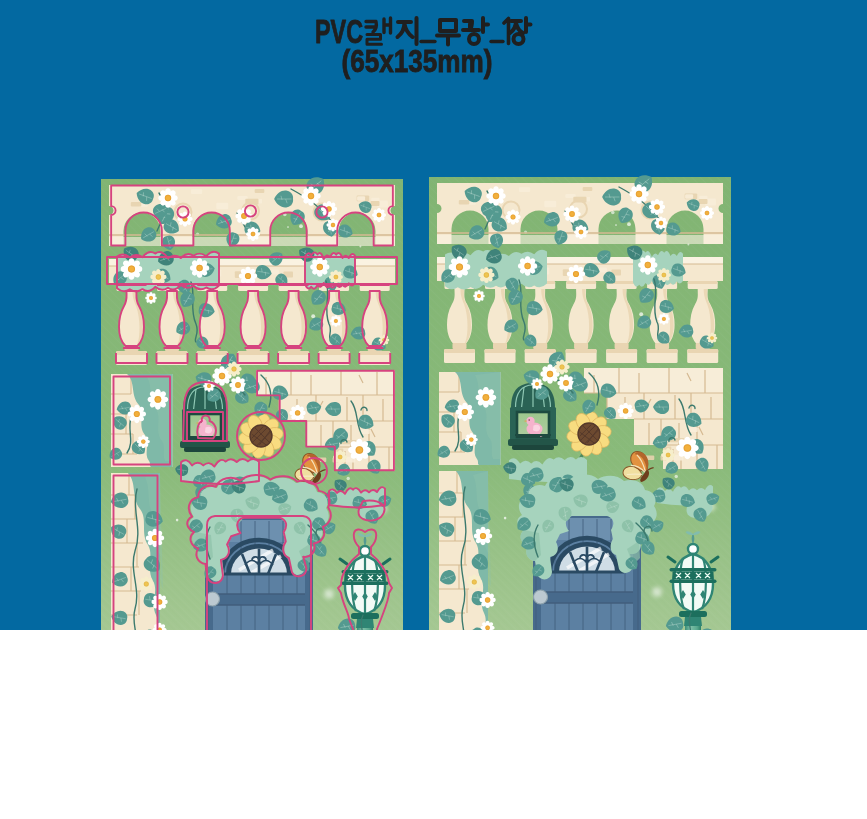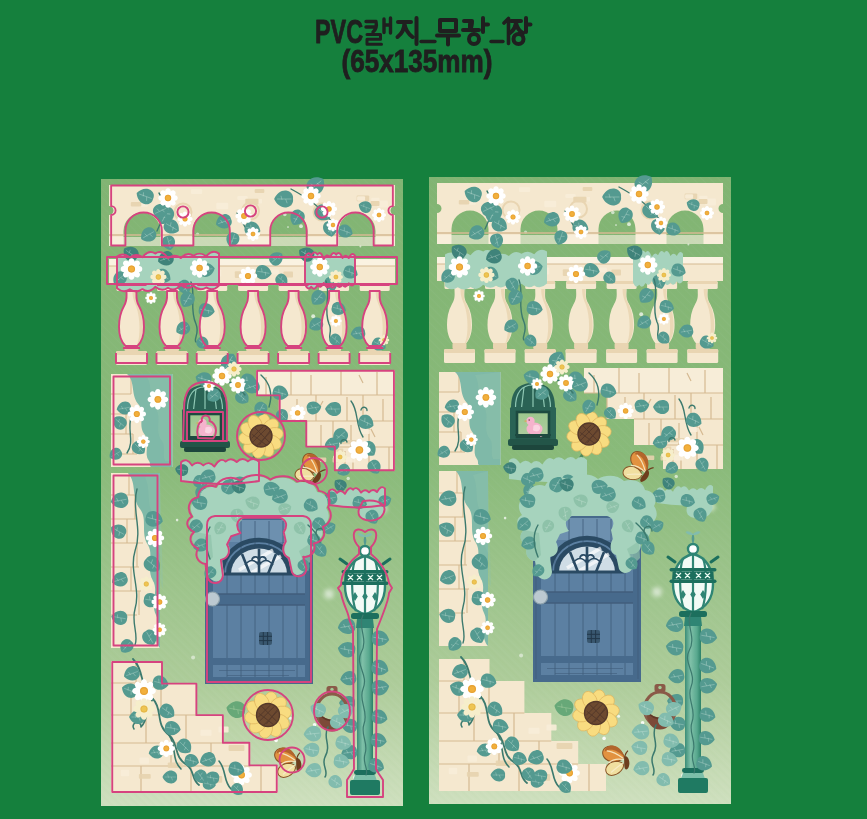--- a/index.html
+++ b/index.html
@@ -1,16 +1,16 @@
 <!DOCTYPE html>
 <html><head>
 <meta charset="utf-8">
 <style>
 html,body{margin:0;padding:0;background:#ffffff;}
-#wrap{position:relative;width:867px;height:819px;background:#15803d;overflow:hidden;}
+#wrap{position:relative;width:867px;height:630px;background:#0369a1;overflow:hidden;}
 </style>
 </head>
 <body>
 
 <div id="wrap">
 <svg width="867" height="819" viewBox="0 0 867 819">
 <defs>
 <linearGradient id="bgGrad" x1="0" y1="0" x2="0" y2="1">
 <stop offset="0" stop-color="#81b473"></stop>
 <stop offset="0.45" stop-color="#89ba7a"></stop>

